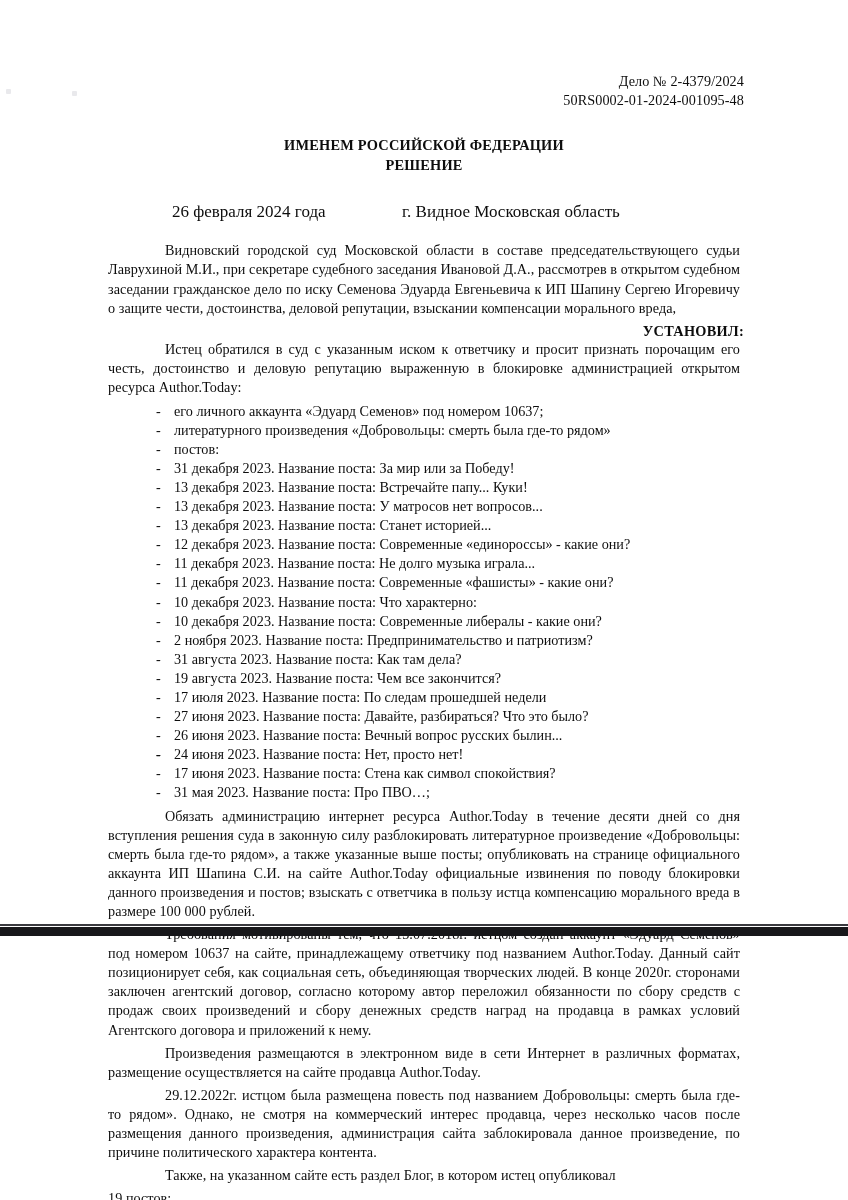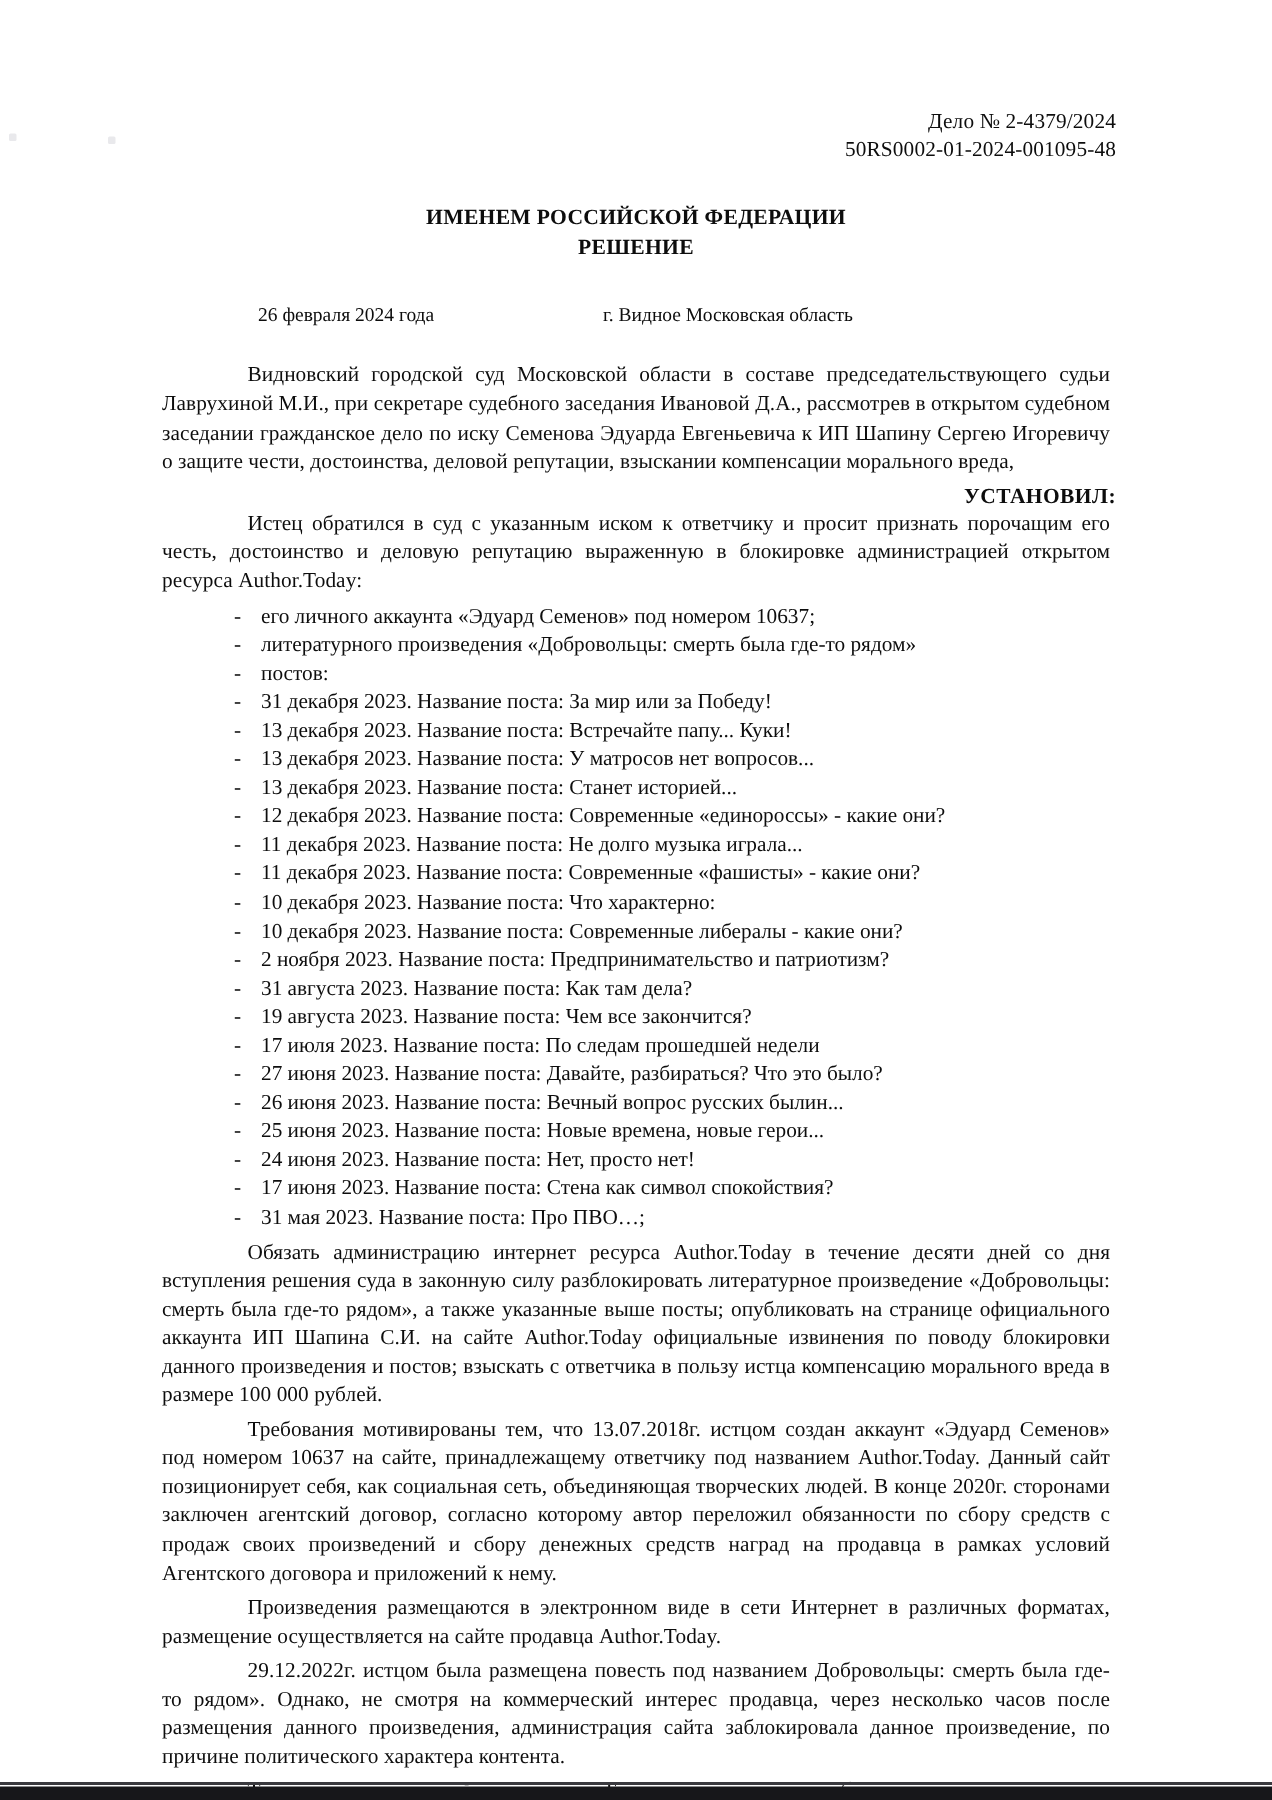--- a/index.html
+++ b/index.html
@@ -12,21 +12,21 @@
     width: 848px;
     height: 1200px;
     overflow: hidden;
     font-family: "Liberation Serif", "DejaVu Serif", serif;
     color: #0d0d0d;
     position: relative;
   }
   .page {
     position: relative;
     width: 848px;
-    height: 1200px;
+    height: 936px;
     box-sizing: border-box;
     padding: 0;
     background: #ffffff;
   }
   
   .speckle {
     position: absolute;
     width: 5px;
     height: 5px;
     background: #e9e9ec;
@@ -58,21 +58,21 @@
     font-size: 14.4px;
     line-height: 1.35;
     letter-spacing: 0.2px;
   }
 
   .datecity {
     margin-top: 27px;
     display: block;
     position: relative;
     height: 20px;
-    font-size: 13px;
+    font-size: 17px;
   }
   .datecity .d { position: absolute; left: 68px; top: 0; }
   .datecity .c { position: absolute; left: 298px; top: 0; }
 
   p.body {
     margin: 4px;
     font-size: 14.2px;
     line-height: 1.345;
     text-align: justify;
     text-indent: 57px;
@@ -178,21 +178,21 @@
       <li><span class="dash">-</span><span>11 декабря 2023. Название поста: Не долго музыка играла...</span></li>
       <li><span class="dash">-</span><span>11 декабря 2023. Название поста: Современные «фашисты» - какие они?</span></li>
       <li><span class="dash">-</span><span>10 декабря 2023. Название поста: Что характерно:</span></li>
       <li><span class="dash">-</span><span>10 декабря 2023. Название поста: Современные либералы - какие они?</span></li>
       <li><span class="dash">-</span><span>2 ноября 2023. Название поста: Предпринимательство и патриотизм?</span></li>
       <li><span class="dash">-</span><span>31 августа 2023. Название поста: Как там дела?</span></li>
       <li><span class="dash">-</span><span>19 августа 2023. Название поста: Чем все закончится?</span></li>
       <li><span class="dash">-</span><span>17 июля 2023. Название поста: По следам прошедшей недели</span></li>
       <li><span class="dash">-</span><span>27 июня 2023. Название поста: Давайте, разбираться? Что это было?</span></li>
       <li><span class="dash">-</span><span>26 июня 2023. Название поста: Вечный вопрос русских былин...</span></li>
-      <li><span class="dash">-</span><span>25 июня 2023. Название поста: Новые времена, новые герои...</span></li>
+      <li><span class="dash">-</span></li>
       <li><span class="dash">-</span><span>24 июня 2023. Название поста: Нет, просто нет!</span></li>
       <li><span class="dash">-</span><span>17 июня 2023. Название поста: Стена как символ спокойствия?</span></li>
       <li><span class="dash">-</span><span>31 мая 2023. Название поста: Про ПВО…;</span></li>
     </ul>
 
     <p class="body">Обязать администрацию интернет ресурса Author.Today в течение десяти дней со дня вступления решения суда в законную силу разблокировать литературное произведение «Добровольцы: смерть была где-то рядом», а также указанные выше посты; опубликовать на странице официального аккаунта ИП Шапина С.И. на сайте Author.Today официальные извинения по поводу блокировки данного произведения и постов; взыскать с ответчика в пользу истца компенсацию морального вреда в размере 100 000 рублей.</p>
 
     <p class="body">Требования мотивированы тем, что 13.07.2018г. истцом создан аккаунт «Эдуард Семенов» под номером 10637 на сайте, принадлежащему ответчику под названием Author.Today. Данный сайт позиционирует себя, как социальная сеть, объединяющая творческих людей. В конце 2020г. сторонами заключен агентский договор, согласно которому автор переложил обязанности по сбору средств с продаж своих произведений и сбору денежных средств наград на продавца в рамках условий Агентского договора и приложений к нему.</p>
 
     <p class="body">Произведения размещаются в электронном виде в сети Интернет в различных форматах, размещение осуществляется на сайте продавца Author.Today.</p>

